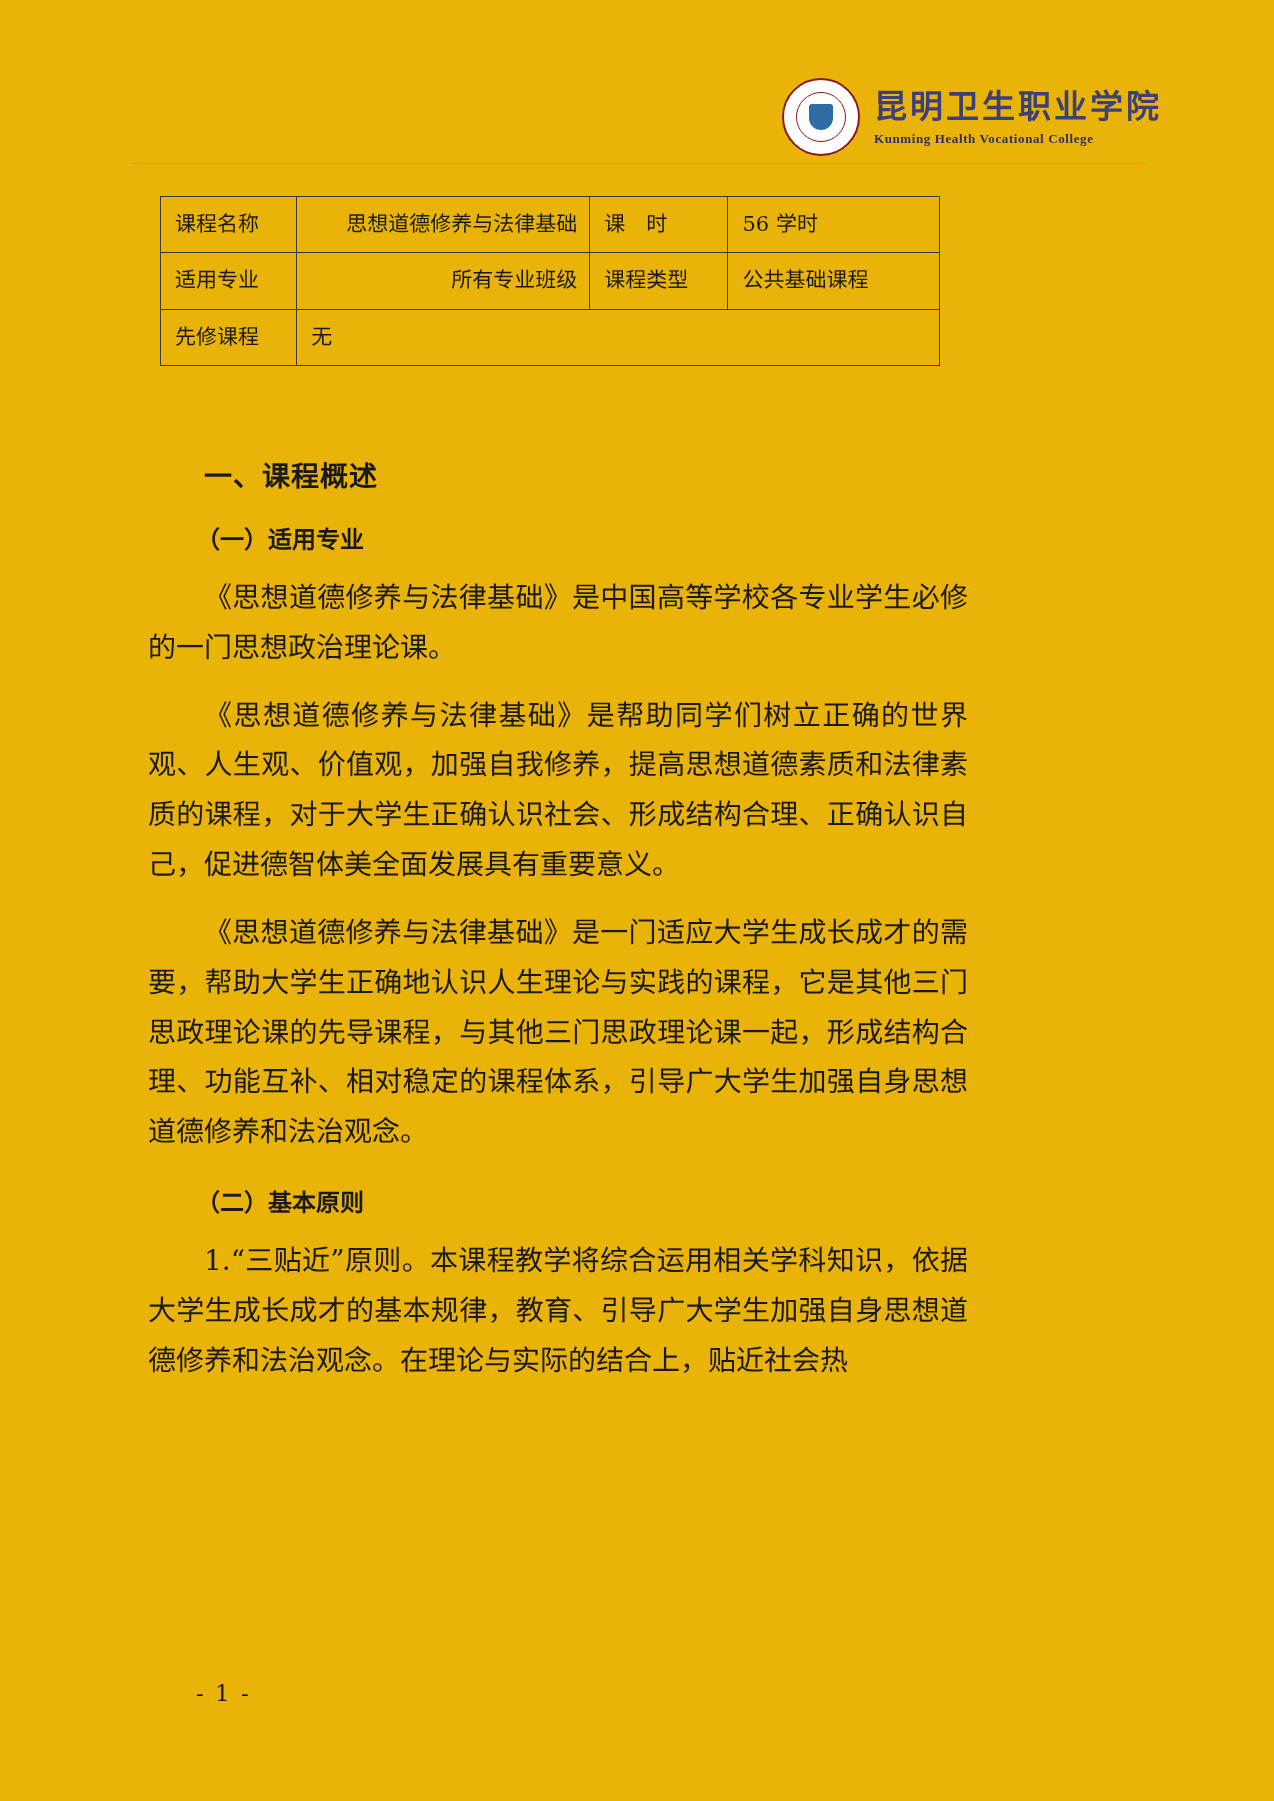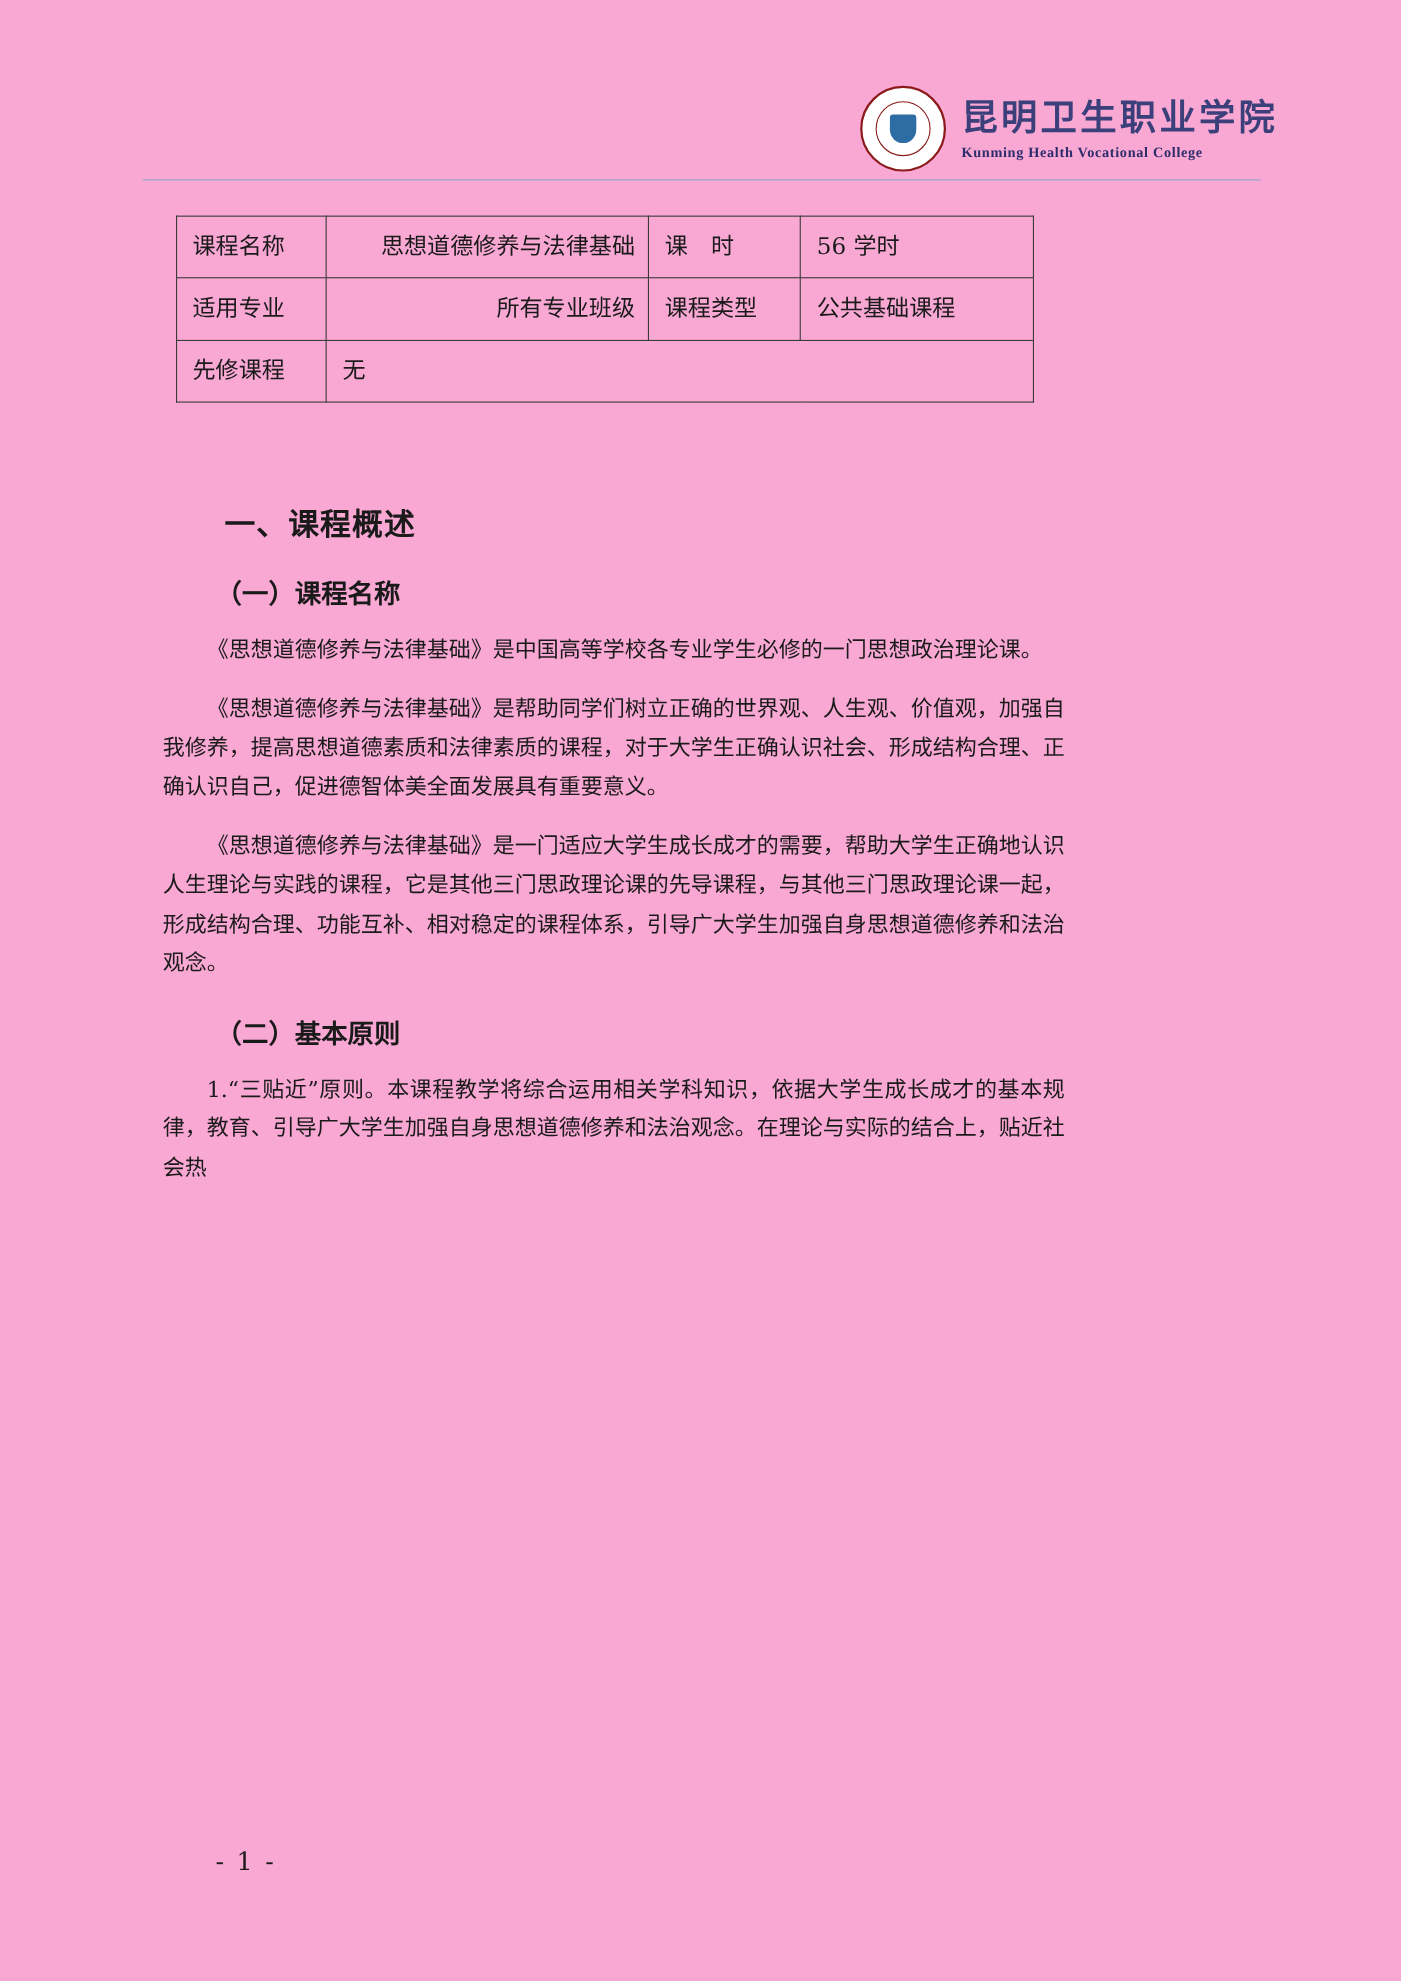--- a/index.html
+++ b/index.html
@@ -5,21 +5,21 @@
   html, body {
     margin: 0;
     padding: 0;
     background: #ffffff;
   }
   .page {
     position: relative;
     width: 1274px;
     height: 1801px;
     margin: 0 auto;
-    background: #f9a8d4;
+    background: #eab308;
     font-family: "DejaVu Serif", "Liberation Serif", serif;
     color: #1a1a1a;
     overflow: hidden;
   }
 
   
   .header {
     position: absolute;
     top: 78px;
     right: 112px;
@@ -126,21 +126,21 @@
   }
   h2.sub {
     margin: 26px 0 0 0;
     font-size: 24px;
     font-weight: 700;
     text-indent: 2em;
     font-family: "DejaVu Serif", "Liberation Serif", serif;
   }
   p.para {
     margin: 18px 0 0 0;
-    font-size: 20px;
+    font-size: 28px;
     line-height: 1.78;
     text-indent: 2em;
     text-align: justify;
     text-justify: inter-ideograph;
     font-family: "DejaVu Serif", "Liberation Serif", serif;
   }
 
   
   .footer {
     position: absolute;
@@ -183,21 +183,21 @@
       </tr>
       <tr>
         <td class="c-label">先修课程</td>
         <td colspan="3">无</td>
       </tr>
     </tbody>
   </table>
 
   <div class="content">
     <h1 class="sec">一、课程概述</h1>
-    <h2 class="sub">（一）课程名称</h2>
+    <h2 class="sub">（一）适用专业</h2>
     <p class="para">《思想道德修养与法律基础》是中国高等学校各专业学生必修的一门思想政治理论课。</p>
     <p class="para">《思想道德修养与法律基础》是帮助同学们树立正确的世界观、人生观、价值观，加强自我修养，提高思想道德素质和法律素质的课程，对于大学生正确认识社会、形成结构合理、正确认识自己，促进德智体美全面发展具有重要意义。</p>
     <p class="para">《思想道德修养与法律基础》是一门适应大学生成长成才的需要，帮助大学生正确地认识人生理论与实践的课程，它是其他三门思政理论课的先导课程，与其他三门思政理论课一起，形成结构合理、功能互补、相对稳定的课程体系，引导广大学生加强自身思想道德修养和法治观念。</p>
     <h2 class="sub">（二）基本原则</h2>
     <p class="para">1.“三贴近”原则。本课程教学将综合运用相关学科知识，依据大学生成长成才的基本规律，教育、引导广大学生加强自身思想道德修养和法治观念。在理论与实际的结合上，贴近社会热</p>
   </div>
 
   <div class="footer">- 1 -</div>
 
 </div>

